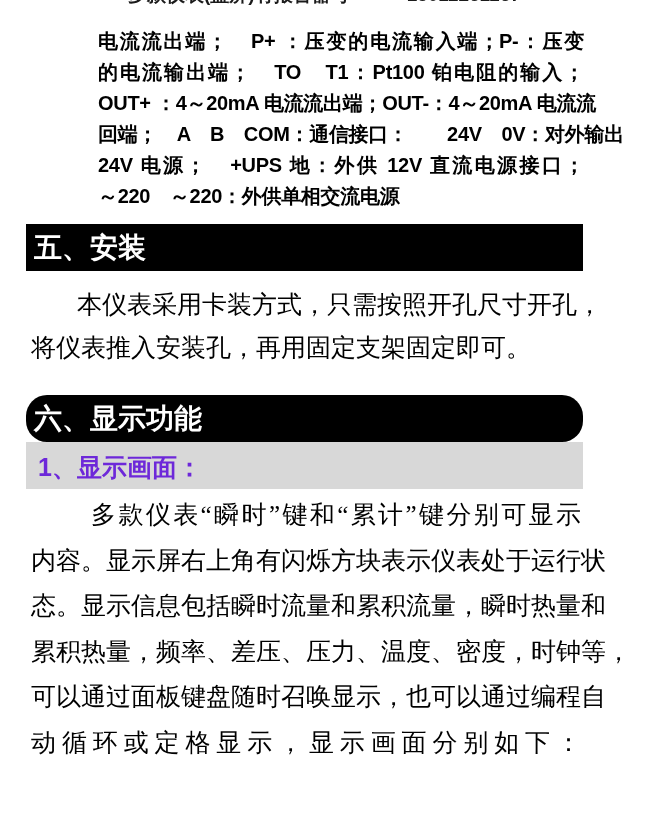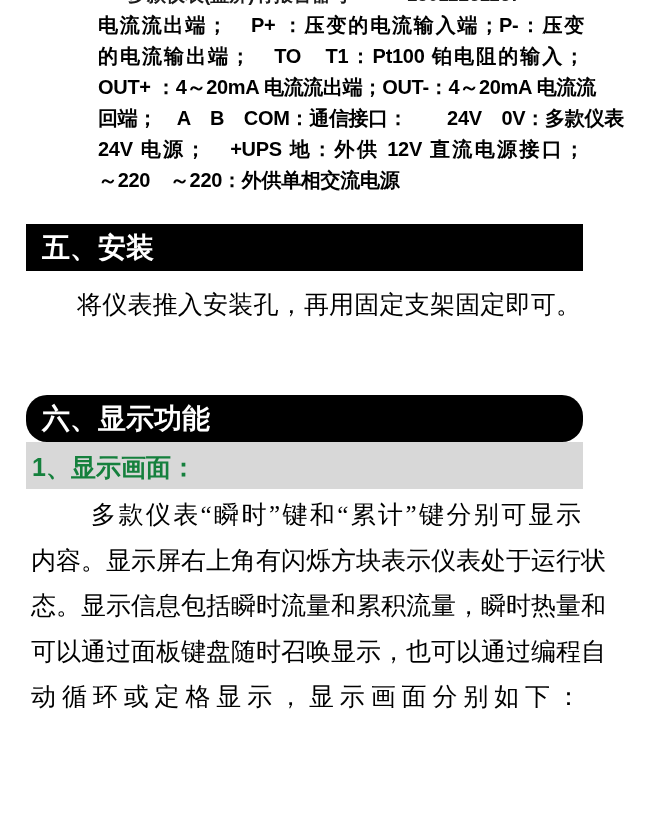--- a/index.html
+++ b/index.html
@@ -25,21 +25,21 @@
     white-space: nowrap;
     font-family: "Liberation Sans", sans-serif;
     font-weight: bold;
     font-size: 19px;
     line-height: 24px;
     color: #1a1a1a;
   }
   
   .block1 {
     position: absolute;
-    top: 10px; left: 98px;
+    top: 26px; left: 98px;
     width: 486px;
     font-family: "Liberation Sans", sans-serif;
     font-weight: bold;
     font-size: 20px;
     letter-spacing: -0.3px;
   }
   .block1 .line {
     height: 31px;
     line-height: 31px;
     white-space: nowrap;
@@ -58,38 +58,38 @@
     left: 26px;
     width: 557px;
     height: 47px;
     box-sizing: border-box;
     background: #000000;
     color: #ffffff;
     font-family: "Liberation Sans", sans-serif;
     font-weight: bold;
     font-size: 28px;
     line-height: 48px;
-    padding-left: 16px;
+    padding-left: 8px;
   }
   .bar1 { top: 224px; }
   .bar2 { top: 395px; border-radius: 21px; }
   
   .graybar {
     position: absolute;
     left: 26px; top: 442px;
     width: 557px;
     height: 47px;
     box-sizing: border-box;
     background: #d8d8d8;
-    color: #15803d;
+    color: #6d28d9;
     font-family: "Liberation Sans", sans-serif;
     font-weight: bold;
     font-size: 25px;
     line-height: 50px;
-    padding-left: 6px;
+    padding-left: 12px;
   }
   
   .para {
     position: absolute;
     left: 31px;
     width: 550px;
     font-family: "Liberation Serif", serif;
     font-size: 25px;
     color: #000000;
   }
@@ -113,42 +113,44 @@
 <div class="page">
 
   <div class="clip-line">
     <span>多款仪表(蓝屏)有报警器号　　　15011261167</span>
   </div>
 
   <div class="block1">
       <div class="line">电流流出端；　P+ ：压变的电流输入端；P-：压变</div>
       <div class="line">的电流输出端；　TO　T1：Pt100 铂电阻的输入；</div>
       <div class="line">OUT+ ：4～20mA 电流流出端；OUT-：4～20mA 电流流</div>
-      <div class="line">回端；　A　B　COM：通信接口：　　24V　0V：多款仪表</div>
+      <div class="line">回端；　A　B　COM：通信接口：　　24V　0V：对外输出</div>
       <div class="line">24V 电源；　+UPS 地：外供 12V 直流电源接口；</div>
       <div class="line">～220　～220：外供单相交流电源</div>
     </div>
 
   <div class="bar bar1">
     <span>五、安装</span>
   </div>
 
   <div class="para para1">
+      <div class="line">本仪表采用卡装方式，只需按照开孔尺寸开孔，</div>
       <div class="line">将仪表推入安装孔，再用固定支架固定即可。</div>
     </div>
 
   <div class="bar bar2">
     <span>六、显示功能</span>
   </div>
 
   <div class="graybar">
     <span>1、显示画面：</span>
   </div>
 
   <div class="para para2">
       <div class="line">多款仪表“瞬时”键和“累计”键分别可显示</div>
       <div class="line">内容。显示屏右上角有闪烁方块表示仪表处于运行状</div>
       <div class="line">态。显示信息包括瞬时流量和累积流量，瞬时热量和</div>
+      <div class="line">累积热量，频率、差压、压力、温度、密度，时钟等，</div>
       <div class="line">可以通过面板键盘随时召唤显示，也可以通过编程自</div>
       <div class="line">动循环或定格显示，显示画面分别如下：</div>
     </div>
 
 </div>
 
 </body></html>

